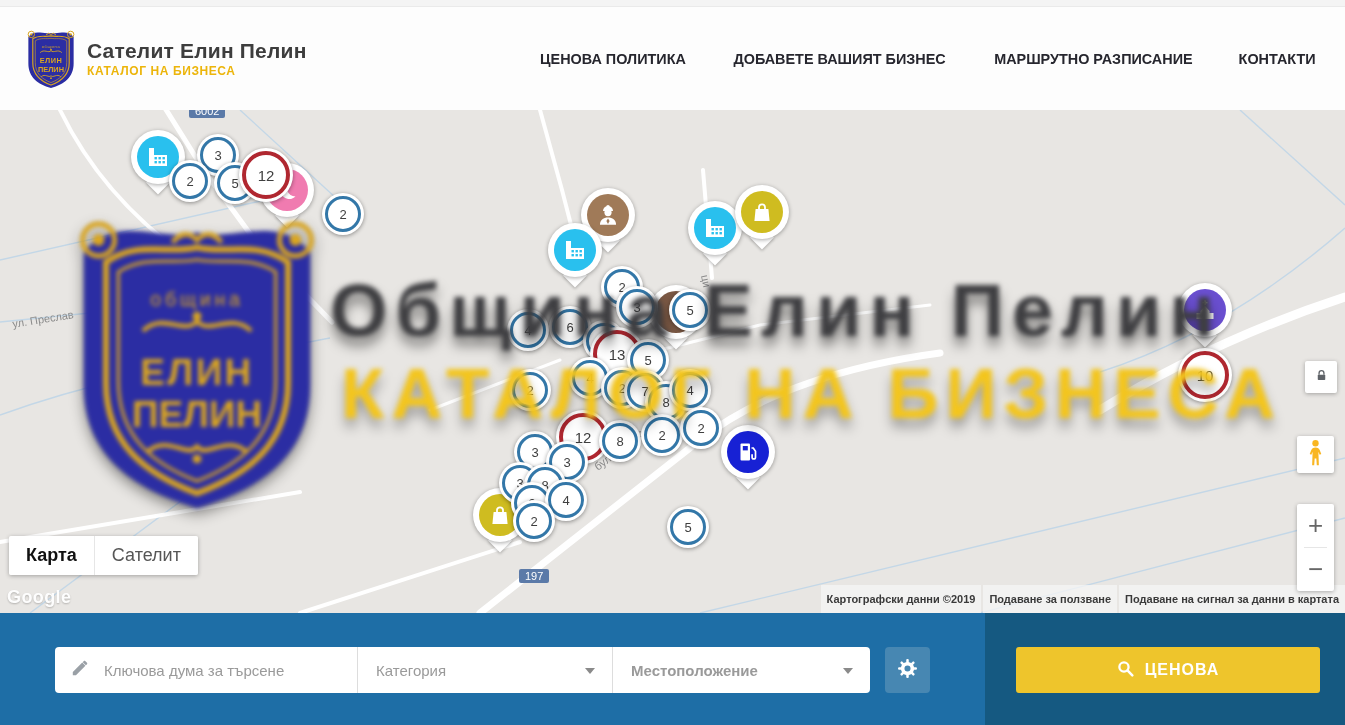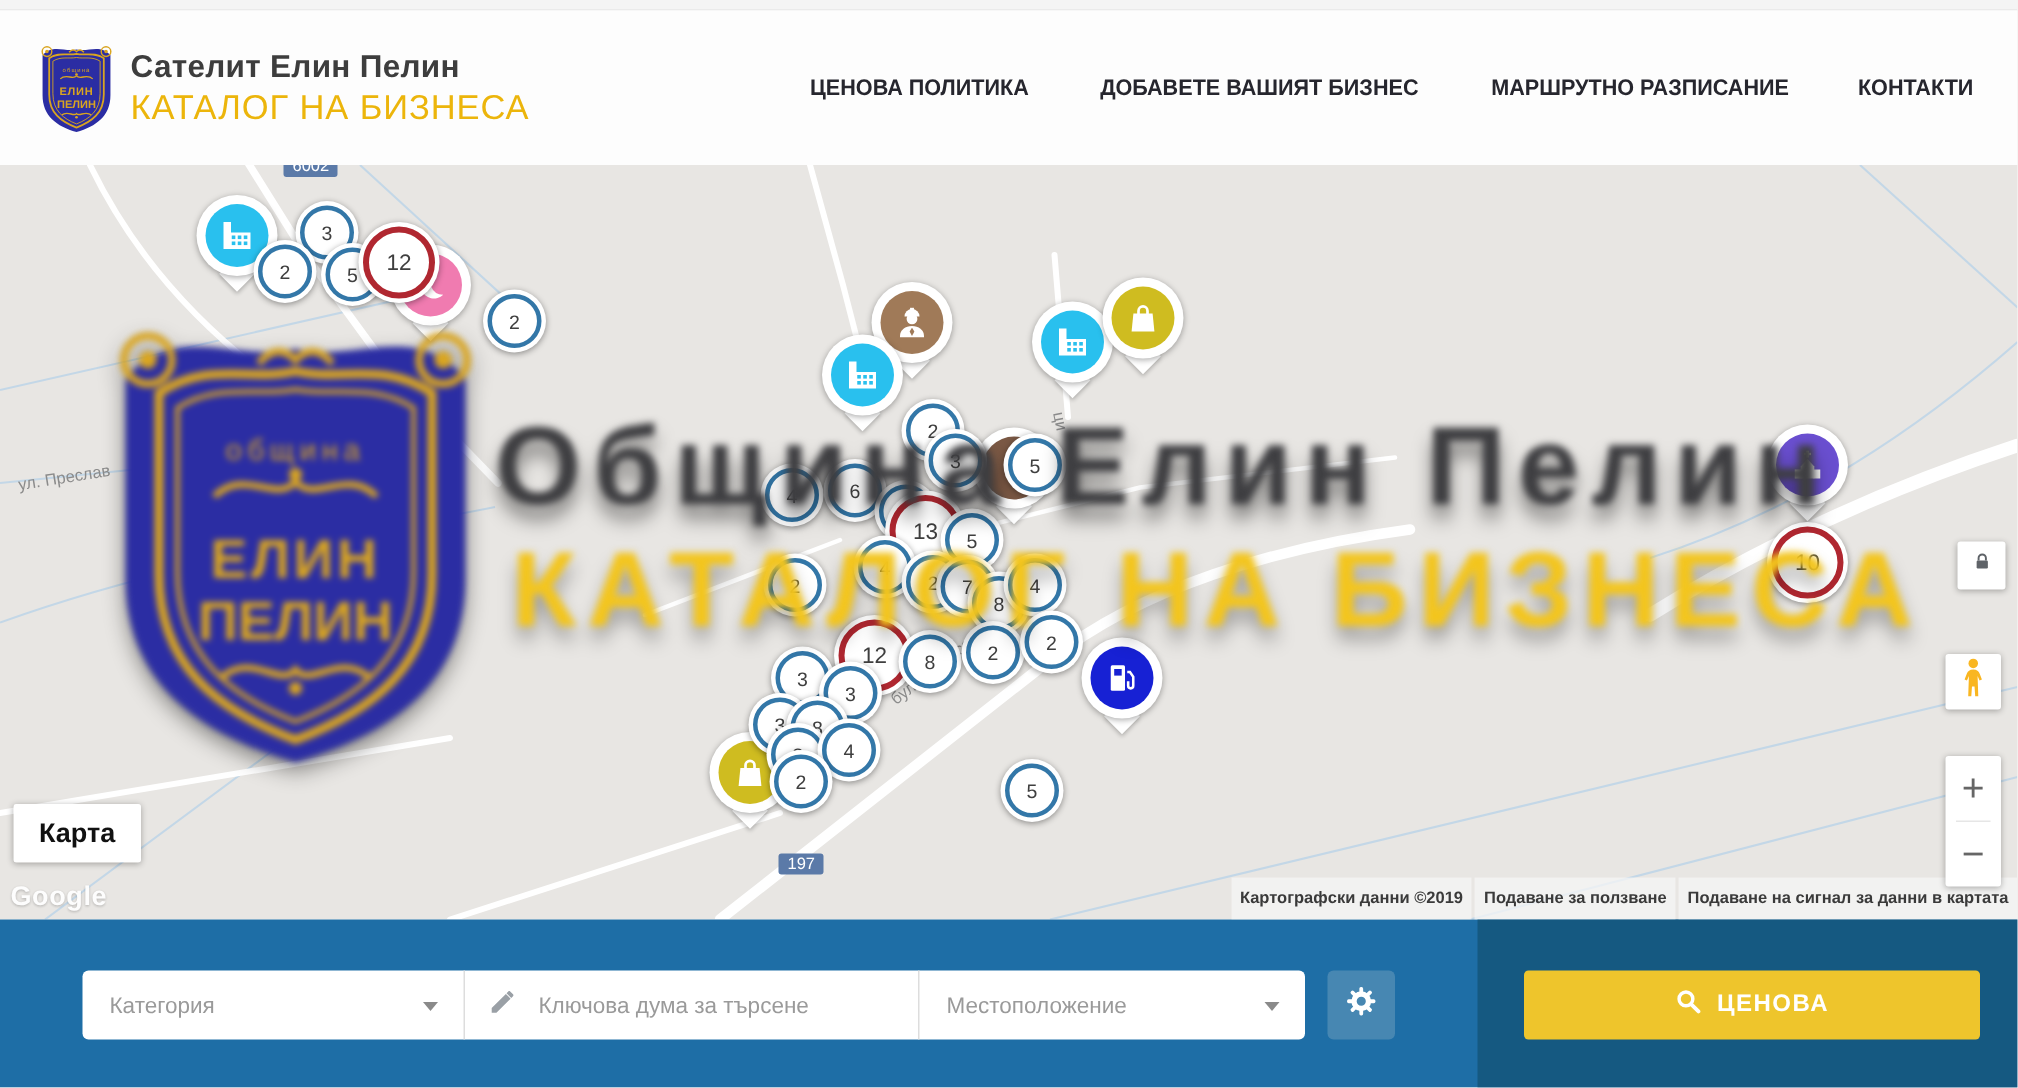--- a/index.html
+++ b/index.html
@@ -5,21 +5,21 @@
   html,body{margin:0;padding:0;}
   body{width:1345px;height:725px;overflow:hidden;position:relative;background:#fff;
        font-family:"Liberation Sans",sans-serif;}
   .topstrip{position:absolute;top:0;left:0;right:0;height:6px;background:#f4f4f4;border-bottom:1px solid #eaeaea;}
   
   header{position:absolute;top:7px;left:0;right:0;height:103px;background:#fdfdfd;
          display:flex;align-items:center;justify-content:space-between;padding:0 26px;box-sizing:border-box;}
   .brand{display:flex;align-items:center;gap:11px;}
   .brand-logo svg{width:50px;height:61px;display:block;}
   .brand-title1{font-size:21px;font-weight:bold;color:#3d3d3d;letter-spacing:.2px;line-height:1.25;}
-  .brand-title2{font-size:23px;font-weight:normal;color:#ecb50b;letter-spacing:.6px;line-height:1.2;}
+  .brand-title2{font-size:12px;font-weight:bold;color:#ecb50b;letter-spacing:.6px;line-height:1.2;}
   nav{display:flex;gap:40px;margin-right:2px;}
   .nav-item{font-size:15px;font-weight:bold;color:#26262e;cursor:pointer;white-space:nowrap;transform:scaleX(.96);}
   
   .map{position:absolute;top:110px;left:0;width:1345px;height:503px;background:#e8e6e3;overflow:hidden;}
   .roads{position:absolute;inset:0;}
   .street-label{position:absolute;color:#8b8b8b;font-size:11px;white-space:nowrap;}
   .road-badge{position:absolute;background:#5b7aa8;color:#fff;font-size:11px;padding:1px 6px;border-radius:2px;margin-left:37px;}
   
   .pin{position:absolute;width:54px;height:68px;}
   .pin .tail{position:absolute;left:50%;bottom:7px;width:17px;height:17px;background:#fff;
@@ -64,21 +64,21 @@
   .searchbar-right{position:absolute;right:0;top:0;width:360px;height:112px;background:#155981;}
   .search-group{position:absolute;left:55px;top:34px;height:46px;width:815px;background:#fff;border-radius:4px;
         display:flex;box-sizing:border-box;}
   .seg{display:flex;align-items:center;box-sizing:border-box;border-right:1px solid #ddd;position:relative;}
   .seg:last-child{border-right:none;}
   .seg-keyword{flex:0 0 303px;padding:0 16px;gap:13px;}
   .seg-keyword input{border:none;outline:none;font-size:15px;color:#555;width:100%;
         font-family:"Liberation Sans",sans-serif;background:transparent;}
   .seg-keyword input::placeholder{color:#9a9a9a;}
   .seg-select{flex:0 0 255px;padding:0 18px;color:#9a9a9a;font-size:15px;cursor:pointer;}
-  .seg-select:last-child{flex:0 0 257px;}
+  .seg-select:last-child{flex:0 0 257px;font-weight:bold;}
   .caret{position:absolute;right:17px;top:50%;margin-top:-2px;width:0;height:0;
         border-left:5px solid transparent;border-right:5px solid transparent;border-top:6px solid #8a8a8a;}
   .gear-btn{position:absolute;left:885px;top:34px;width:45px;height:46px;background:#4787b2;border-radius:4px;
         display:flex;align-items:center;justify-content:center;cursor:pointer;}
   .search-btn{position:absolute;left:1016px;top:34px;width:304px;height:46px;background:#eec52c;border-radius:3px;
         display:flex;align-items:center;justify-content:center;gap:11px;color:#fff;font-size:16px;font-weight:bold;
         letter-spacing:1px;cursor:pointer;}
 </style>
 </head>
 <body>
@@ -407,20 +407,21 @@
     <text x="50" y="89" text-anchor="middle" font-size="15" font-weight="bold" fill="#d9a520" font-family="Liberation Sans,sans-serif">ПЕЛИН</text>
     <path d="M30,99 C38,92 46,102 50,97 C54,102 62,92 70,99" fill="none" stroke="#d9a520" stroke-width="1.8"></path>
     <circle cx="50" cy="102" r="1.8" fill="#d9a520"></circle>
   </svg></div>
     <div class="wm-t1">Община Елин Пелин</div>
     <div class="wm-t2">КАТАЛОГ НА БИЗНЕСА</div>
   </div>
 
   <div class="maptype">
     <div class="maptype-btn active">Карта</div>
+    <div class="maptype-btn inactive">Сателит</div>
   </div>
 
   <div class="google-logo">Google</div>
 
   <div class="attribution" id="attribution">
       <span>Картографски данни ©2019</span>
       <span>Подаване за ползване</span>
       <span>Подаване на сигнал за данни в картата</span>
     </div>
 
@@ -446,31 +447,31 @@
     <div class="zoom-btn">+</div>
     <div class="zoom-div"></div>
     <div class="zoom-btn">−</div>
   </div>
 </div>
 
 <div class="searchbar">
   <div class="searchbar-right"></div>
 
   <div class="search-group">
-    <div class="seg seg-select">
-      <span>Категория</span>
-      <span class="caret"></span>
-    </div>
     <div class="seg seg-keyword">
       <span>
         <svg viewBox="0 0 20 20" width="18" height="18">
             <path fill="#9aa0a6" d="M2 14.5V18h3.5L16 7.5 12.5 4 2 14.5zM17.8 5.7c.4-.4.4-1 0-1.4l-2.1-2.1c-.4-.4-1-.4-1.4 0L13 3.5 16.5 7l1.3-1.3z"></path>
           </svg>
       </span>
       <input type="text" placeholder="Ключова дума за търсене" style="">
+    </div>
+    <div class="seg seg-select">
+      <span>Категория</span>
+      <span class="caret"></span>
     </div>
     <div class="seg seg-select">
       <span>Местоположение</span>
       <span class="caret"></span>
     </div>
   </div>
 
   <div class="gear-btn">
     <span>
       <svg viewBox="0 0 20 20" width="21" height="21">

